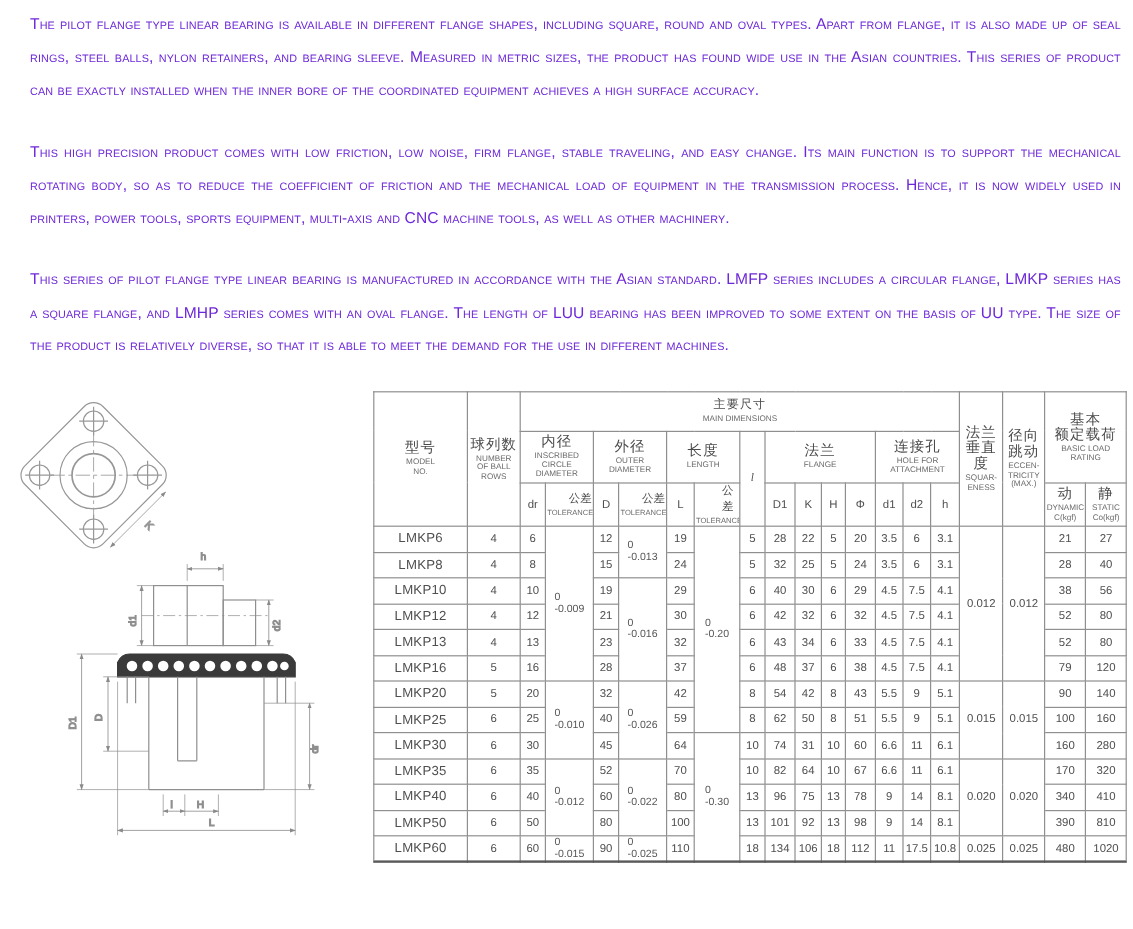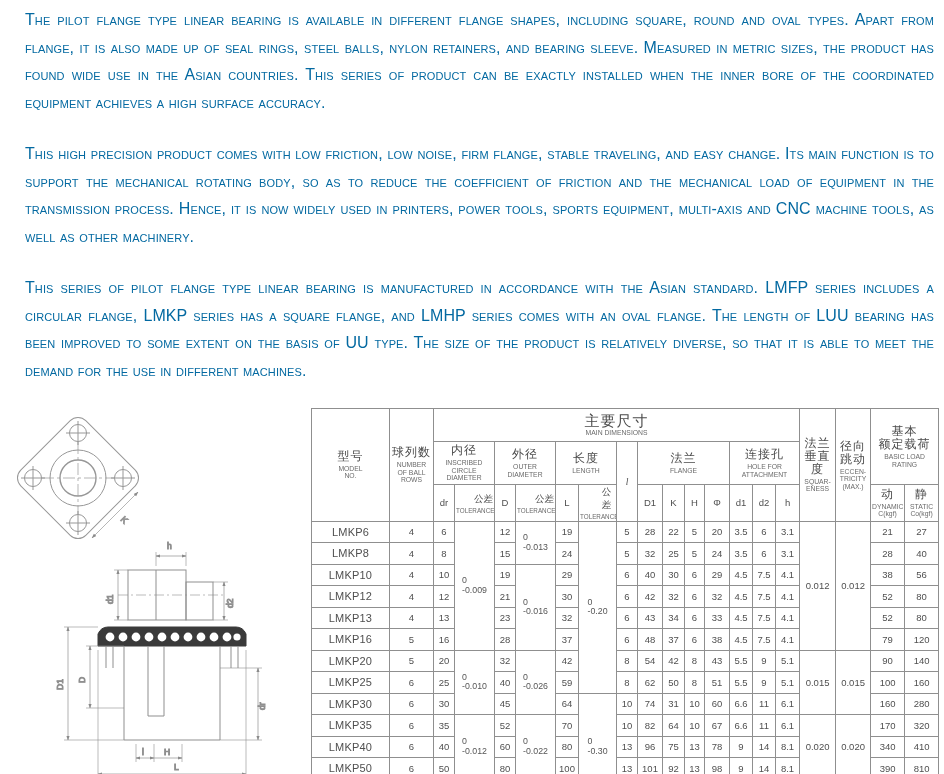--- a/index.html
+++ b/index.html
@@ -10,43 +10,43 @@
     color:#3d3d3d;
   }
   .page { width:944px; height:774px; position:relative; padding:6px 6px 0 6px; }
   .page-title {
     font-size: 31px; font-weight: bold; letter-spacing: -0.5px;
     color: #2d9fdd; margin: 2px 0 14px 4px;
     font-family: "Liberation Sans", sans-serif;
   }
   .paragraphs { padding: 0 4px 0 19px; }
   .para {
-    font-size: 16px; line-height: 27.5px;
+    font-size: 13px; line-height: 27.5px;
     font-variant: small-caps; letter-spacing: 0.1px;
-    text-align: justify; color:#0369a1;
+    text-align: justify; color:#6d28d9;
     margin-bottom: 24px;
   }
   .bottom { display:flex; align-items:flex-start; margin-top: 8px; }
   .diagram-wrap { width: 305px; flex: 0 0 305px; }
   .spec-table {
     border-collapse: collapse; table-layout: fixed;
     width: 627px; flex: 0 0 627px;
     font-size: 9.5px; color:#4f4f4f;
     border: 1px solid #808080; border-bottom: 2px solid #5a5a5a;
   }
   .spec-table th, .spec-table td {
     border: 1px solid #8f8f8f; text-align:center; vertical-align: middle;
     padding: 0 1px; font-weight: normal; overflow:hidden;
   }
   thead tr.hrow-a th { height: 33px; }
   thead tr.hrow-b th { height: 43px; }
   thead tr.hrow-c th { height: 32px; }
   tbody td { height: 21.5px; }
   .zh { font-size: 12px; color:#4a4a4a; letter-spacing:1px; line-height:13px; }
-  .zh.big { font-size: 15px; }
+  .zh.big { font-size: 10px; }
   .en { font-size: 6.8px; color:#6a6a6a; white-space: pre-line; line-height: 7.5px; margin-top:2px; letter-spacing:0; }
   .sub-sym { font-size: 9.5px; color:#4f4f4f; }
   .sub-sym i { font-family:"Liberation Serif", serif; font-style: italic; }
   .tolhead .zh { font-size: 9.5px; letter-spacing:0;padding-left:18px; }
   .tolhead .en { font-size: 6.3px; }
   td.model { font-size: 11px; letter-spacing: 0.2px; }
   td.tol { vertical-align: middle; }
   .tolv { display:inline-block; text-align:left; font-size: 8.8px; line-height: 9.5px; color:#565656; }
   .tolv span { display:block; }
   svg text { font-family:"Liberation Sans", sans-serif; fill:#6f6f6f; }

